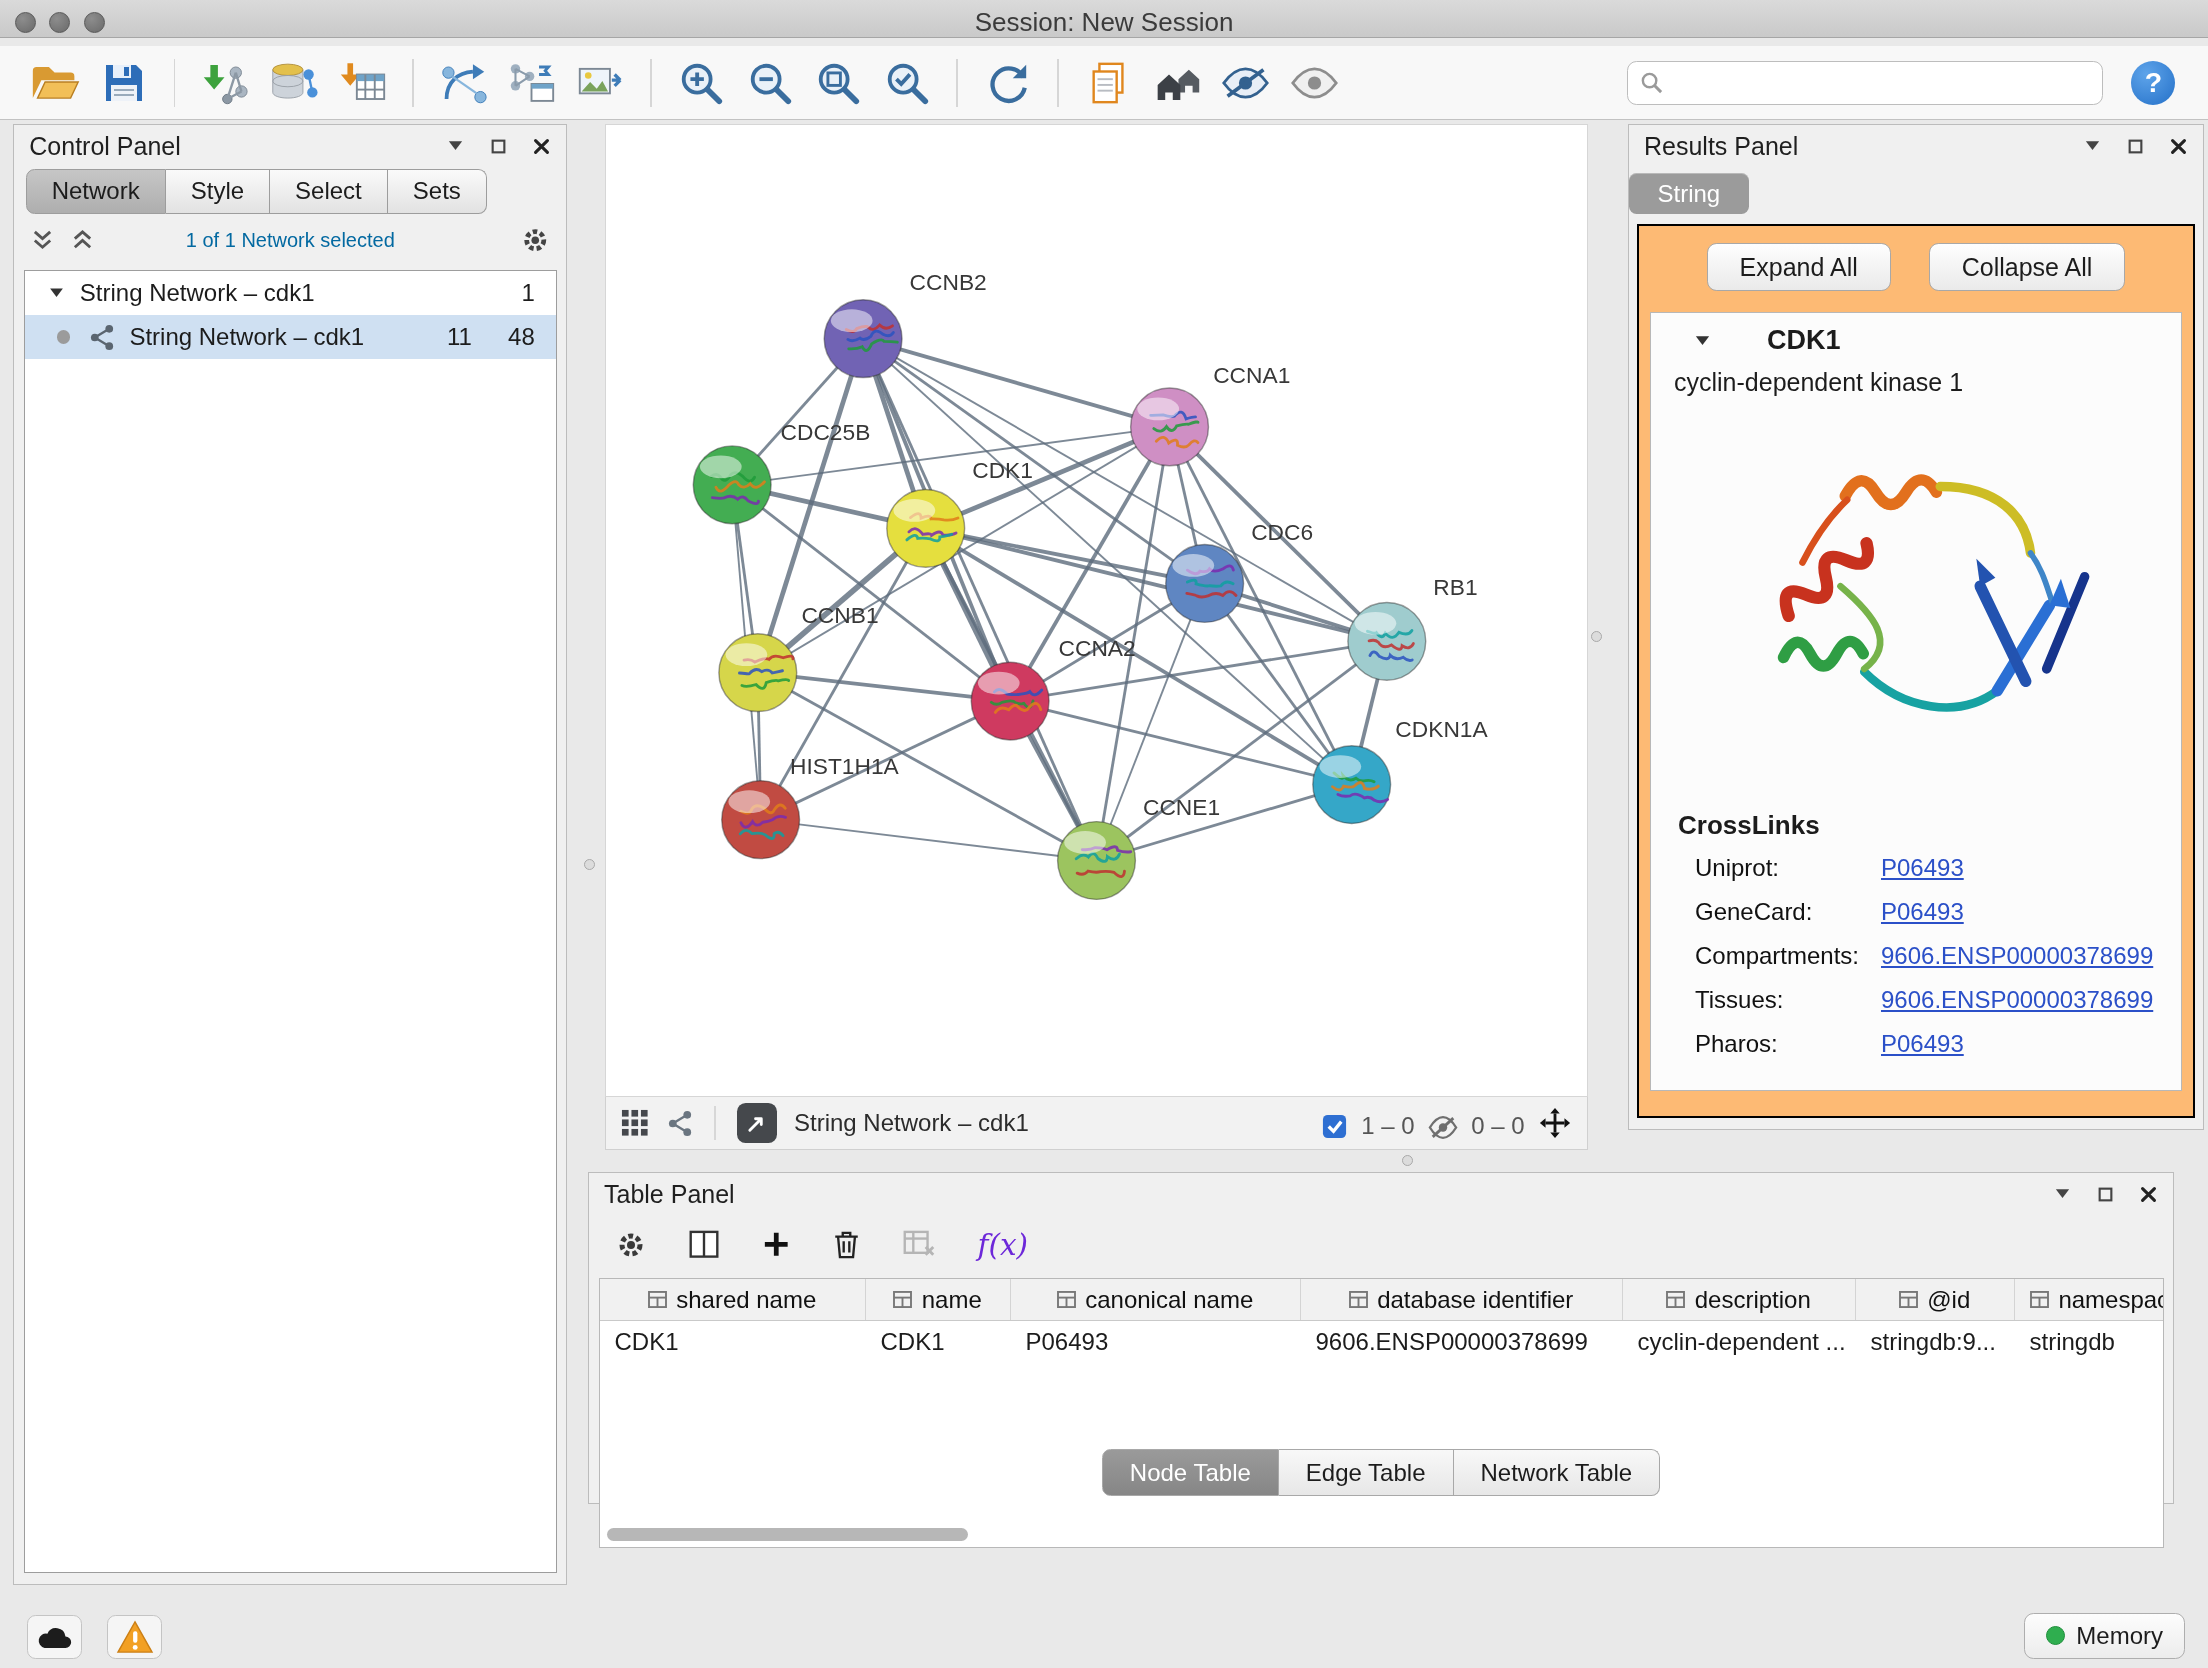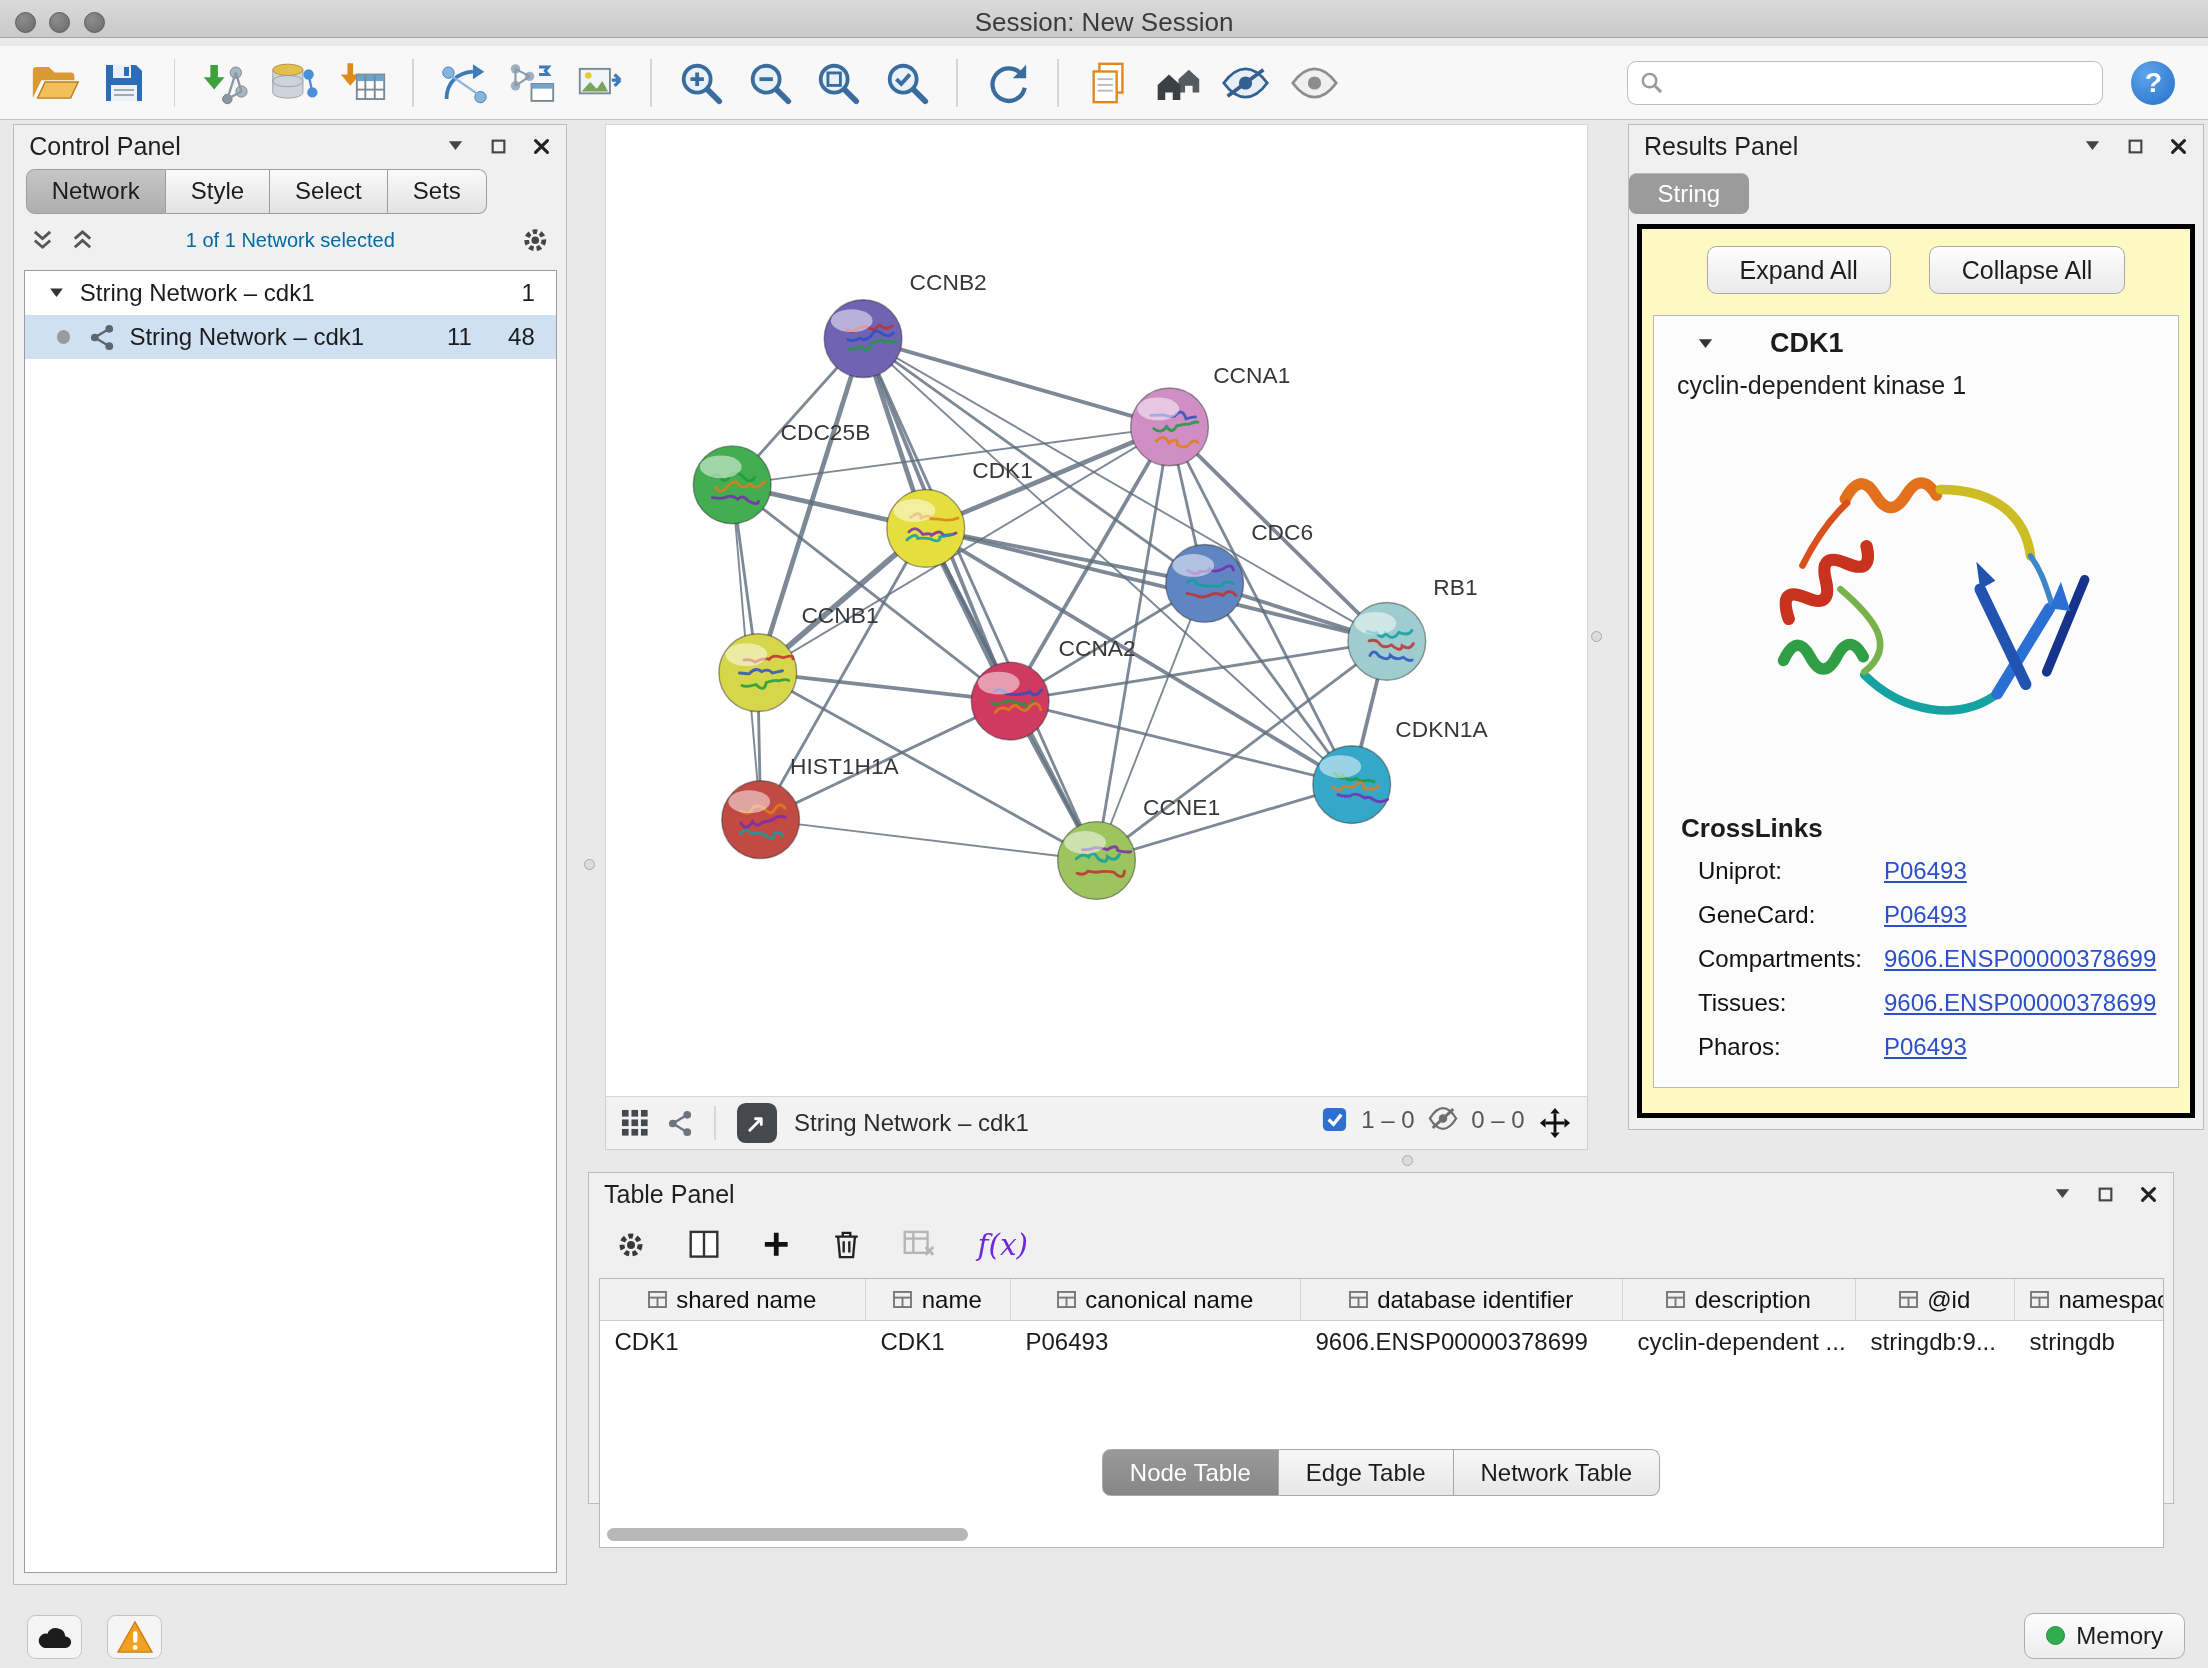--- a/index.html
+++ b/index.html
@@ -48,27 +48,27 @@
   .tree-count{margin-left:auto}
   .tree-n1{margin-left:auto;width:57px;text-align:right}
   .tree-n2{width:63px;text-align:right}
 
   
   .net-canvas{position:absolute;left:605px;top:124px;width:983px;height:973px;background:#fff;border:1px solid #d6d6d6}
   .net-canvas svg{width:100%;height:100%}
   .net-bar{position:absolute;left:605px;top:1097px;width:983px;height:53px;background:#f2f2f2;border:1px solid #d0d0d0;border-top:none;display:flex;align-items:center;padding:0 15px;gap:17px;font-size:24px;color:#2c2c2c}
   .nb-sep{width:1.9px;height:34px;background:#d7d7d7;margin:0 3.8px}
   .nb-darkbtn{width:40px;height:40px;border-radius:8.6px;background:#45484c;display:flex;align-items:center;justify-content:center}
-  .nb-right{margin-left:auto;display:flex;align-items:flex-start;gap:13.3px;color:#555}
+  .nb-right{margin-left:auto;display:flex;align-items:flex-end;gap:13.3px;color:#555}
 
   
   .rp{left:1628px;top:124px;width:576px;height:1006px}
   .rp-tabrow{height:53px;display:flex;align-items:center;}
   .string-tab{background:#9b9b9b;color:#fff;border-radius:7.6px;padding:6.7px 28.5px;font-size:24px;box-shadow:inset 0 1px 0 rgba(255,255,255,.3)}
-  .rp-box{position:absolute;left:7.6px;right:7.6px;top:99px;bottom:11.4px;border:5px solid #000000;background:#fef9c3}
+  .rp-box{position:absolute;left:7.6px;right:7.6px;top:99px;bottom:11.4px;border:2px solid #000000;background:#fdba74}
   .rp-buttons{display:flex;justify-content:center;gap:38px;padding:17px 0 15px}
   .res-btn{background:linear-gradient(#fefefe,#eaeaea);border:1px solid #a8a8a8;border-radius:9.5px;padding:8.6px 32px;font-size:25px}
   .rp-section{position:absolute;left:11.4px;right:11.4px;top:86px;bottom:25px;border:1px solid #b8b8b8;background:#fcfcfc;overflow:hidden}
   .sec-head{height:55px;display:flex;align-items:center;padding-left:42px;gap:55px}
   .sec-title{font-weight:bold;font-size:27px}
   .gene-desc{padding-left:23px;font-size:25px}
   .protein{margin:23px auto 5.7px}
   .crosslinks-title{font-weight:bold;font-size:26px;padding-left:27px;margin-top:28.5px}
   .cl-rows{margin-top:5.7px}
   .cl-row{display:flex;align-items:center;height:44px;padding-left:44px;font-size:24px}

